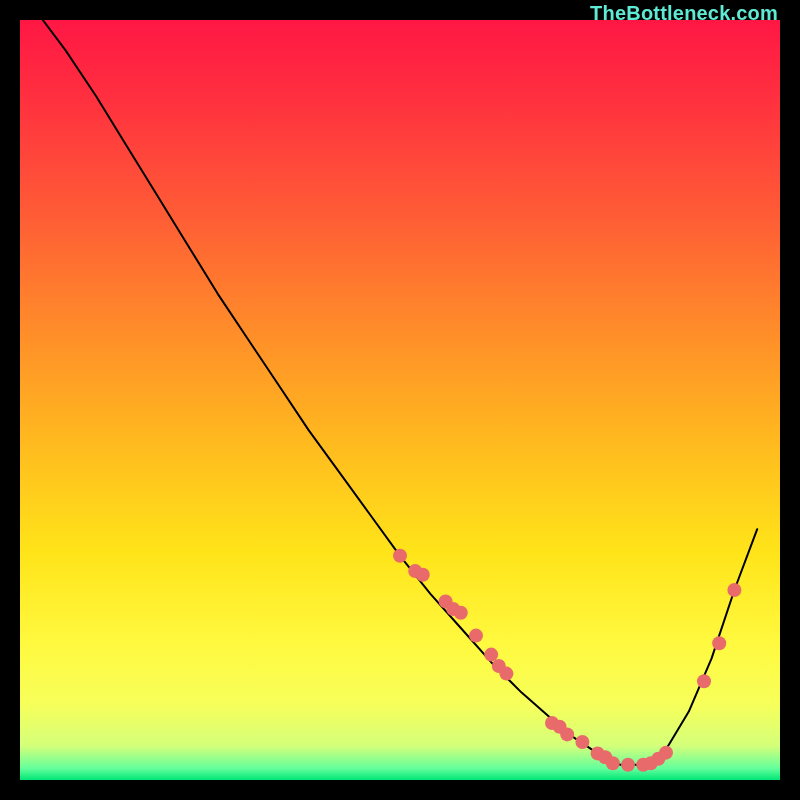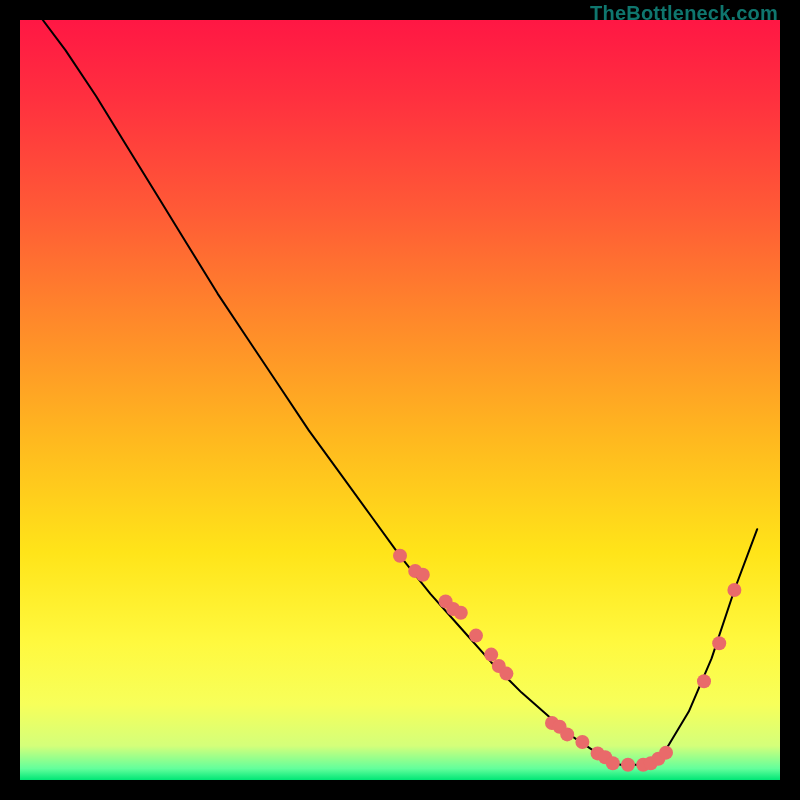--- a/index.html
+++ b/index.html
@@ -16,21 +16,21 @@
     left: 20px;
     top: 20px;
     width: 760px;
     height: 760px;
     background: #000;
   }
   .watermark {
     position: absolute;
     top: 2px;
     right: 22px;
-    color: #0f766e;
+    color: #5eead4;
     font-size: 20px;
     font-weight: 600;
     letter-spacing: 0.2px;
     user-select: none;
   }
   svg { display: block; }
 </style>
 </head>
 <body>
 

